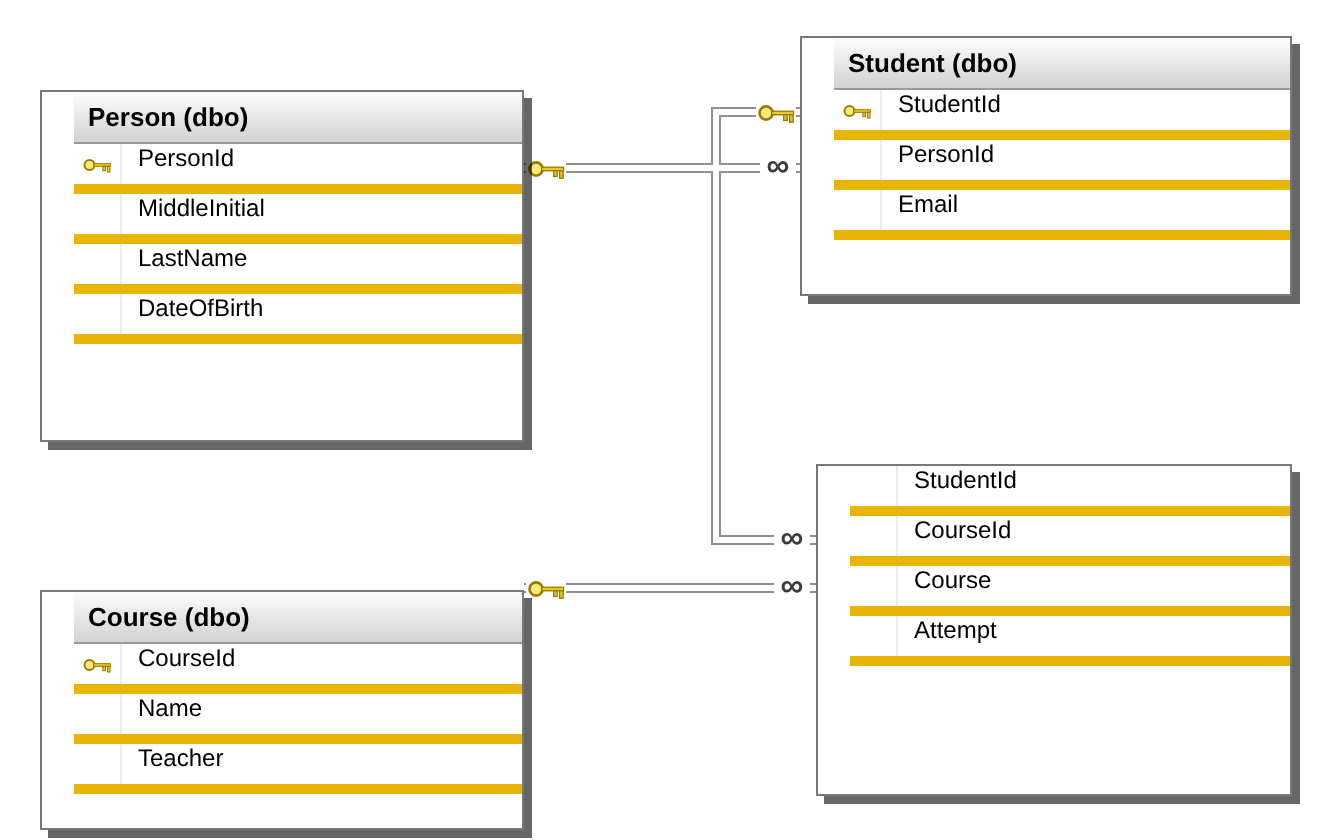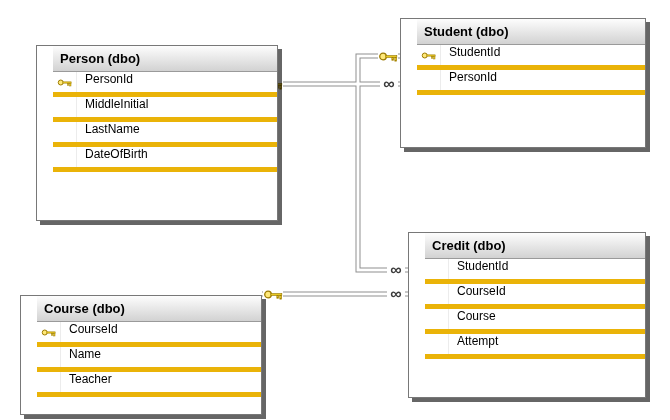--- a/index.html
+++ b/index.html
@@ -79,21 +79,21 @@
   <span class="glyph" style="left:263px; top:288px; width:20px; height:12px;">
     <svg width="20" height="11" viewBox="0 0 18 10">
       <circle cx="4.5" cy="5" r="3" fill="#ffe97a" stroke="#9c7a00" stroke-width="1.2"></circle>
       <rect x="7" y="4.2" width="10" height="1.6" fill="#e8c922" stroke="#9c7a00" stroke-width="0.6"></rect>
       <rect x="12.5" y="5.8" width="1.6" height="2.6" fill="#e8c922" stroke="#9c7a00" stroke-width="0.6"></rect>
       <rect x="15.2" y="5.8" width="1.6" height="3.4" fill="#e8c922" stroke="#9c7a00" stroke-width="0.6"></rect>
     </svg>
   </span>
   <span class="glyph inf" style="left:387px; top:287px;">∞</span>
 
-  <div class="tbl" style="left:36px; top:45px; width:242px; height:176px;">
+  <div class="tbl" style="left:20px; top:45px; width:242px; height:176px;">
     <div class="tbl-header">
       <span class="tbl-title">Person (dbo)</span>
     </div>
     <div>
       <div class="row">
         <span class="keycell">
           <svg width="15" height="9" viewBox="0 0 18 10">
               <circle cx="4.5" cy="5" r="3" fill="#ffe97a" stroke="#9c7a00" stroke-width="1.2"></circle>
               <rect x="7" y="4.2" width="10" height="1.6" fill="#e8c922" stroke="#9c7a00" stroke-width="0.6"></rect>
               <rect x="12.5" y="5.8" width="1.6" height="2.6" fill="#e8c922" stroke="#9c7a00" stroke-width="0.6"></rect>
@@ -130,20 +130,24 @@
               <rect x="12.5" y="5.8" width="1.6" height="2.6" fill="#e8c922" stroke="#9c7a00" stroke-width="0.6"></rect>
               <rect x="15.2" y="5.8" width="1.6" height="3.4" fill="#e8c922" stroke="#9c7a00" stroke-width="0.6"></rect>
             </svg>
         </span>
         <span class="colname">StudentId</span>
       </div>
       <div class="row">
         <span class="keycell"></span>
         <span class="colname">PersonId</span>
       </div>
+      <div class="row">
+        <span class="keycell"></span>
+        <span class="colname">Email</span>
+      </div>
     </div>
   </div>
 
   <div class="tbl" style="left:20px; top:255px; width:242px; height:120px;margin-top:40px;">
     <div class="tbl-header">
       <span class="tbl-title">Course (dbo)</span>
     </div>
     <div>
       <div class="row">
         <span class="keycell">
@@ -161,23 +165,20 @@
         <span class="colname">Name</span>
       </div>
       <div class="row">
         <span class="keycell"></span>
         <span class="colname">Teacher</span>
       </div>
     </div>
   </div>
 
   <div class="tbl" style="left:408px; top:232px; width:238px; height:166px;">
-    <div class="tbl-header">
-      <span class="tbl-title">Credit (dbo)</span>
-    </div>
     <div>
       <div class="row">
         <span class="keycell"></span>
         <span class="colname">StudentId</span>
       </div>
       <div class="row">
         <span class="keycell"></span>
         <span class="colname">CourseId</span>
       </div>
       <div class="row">

